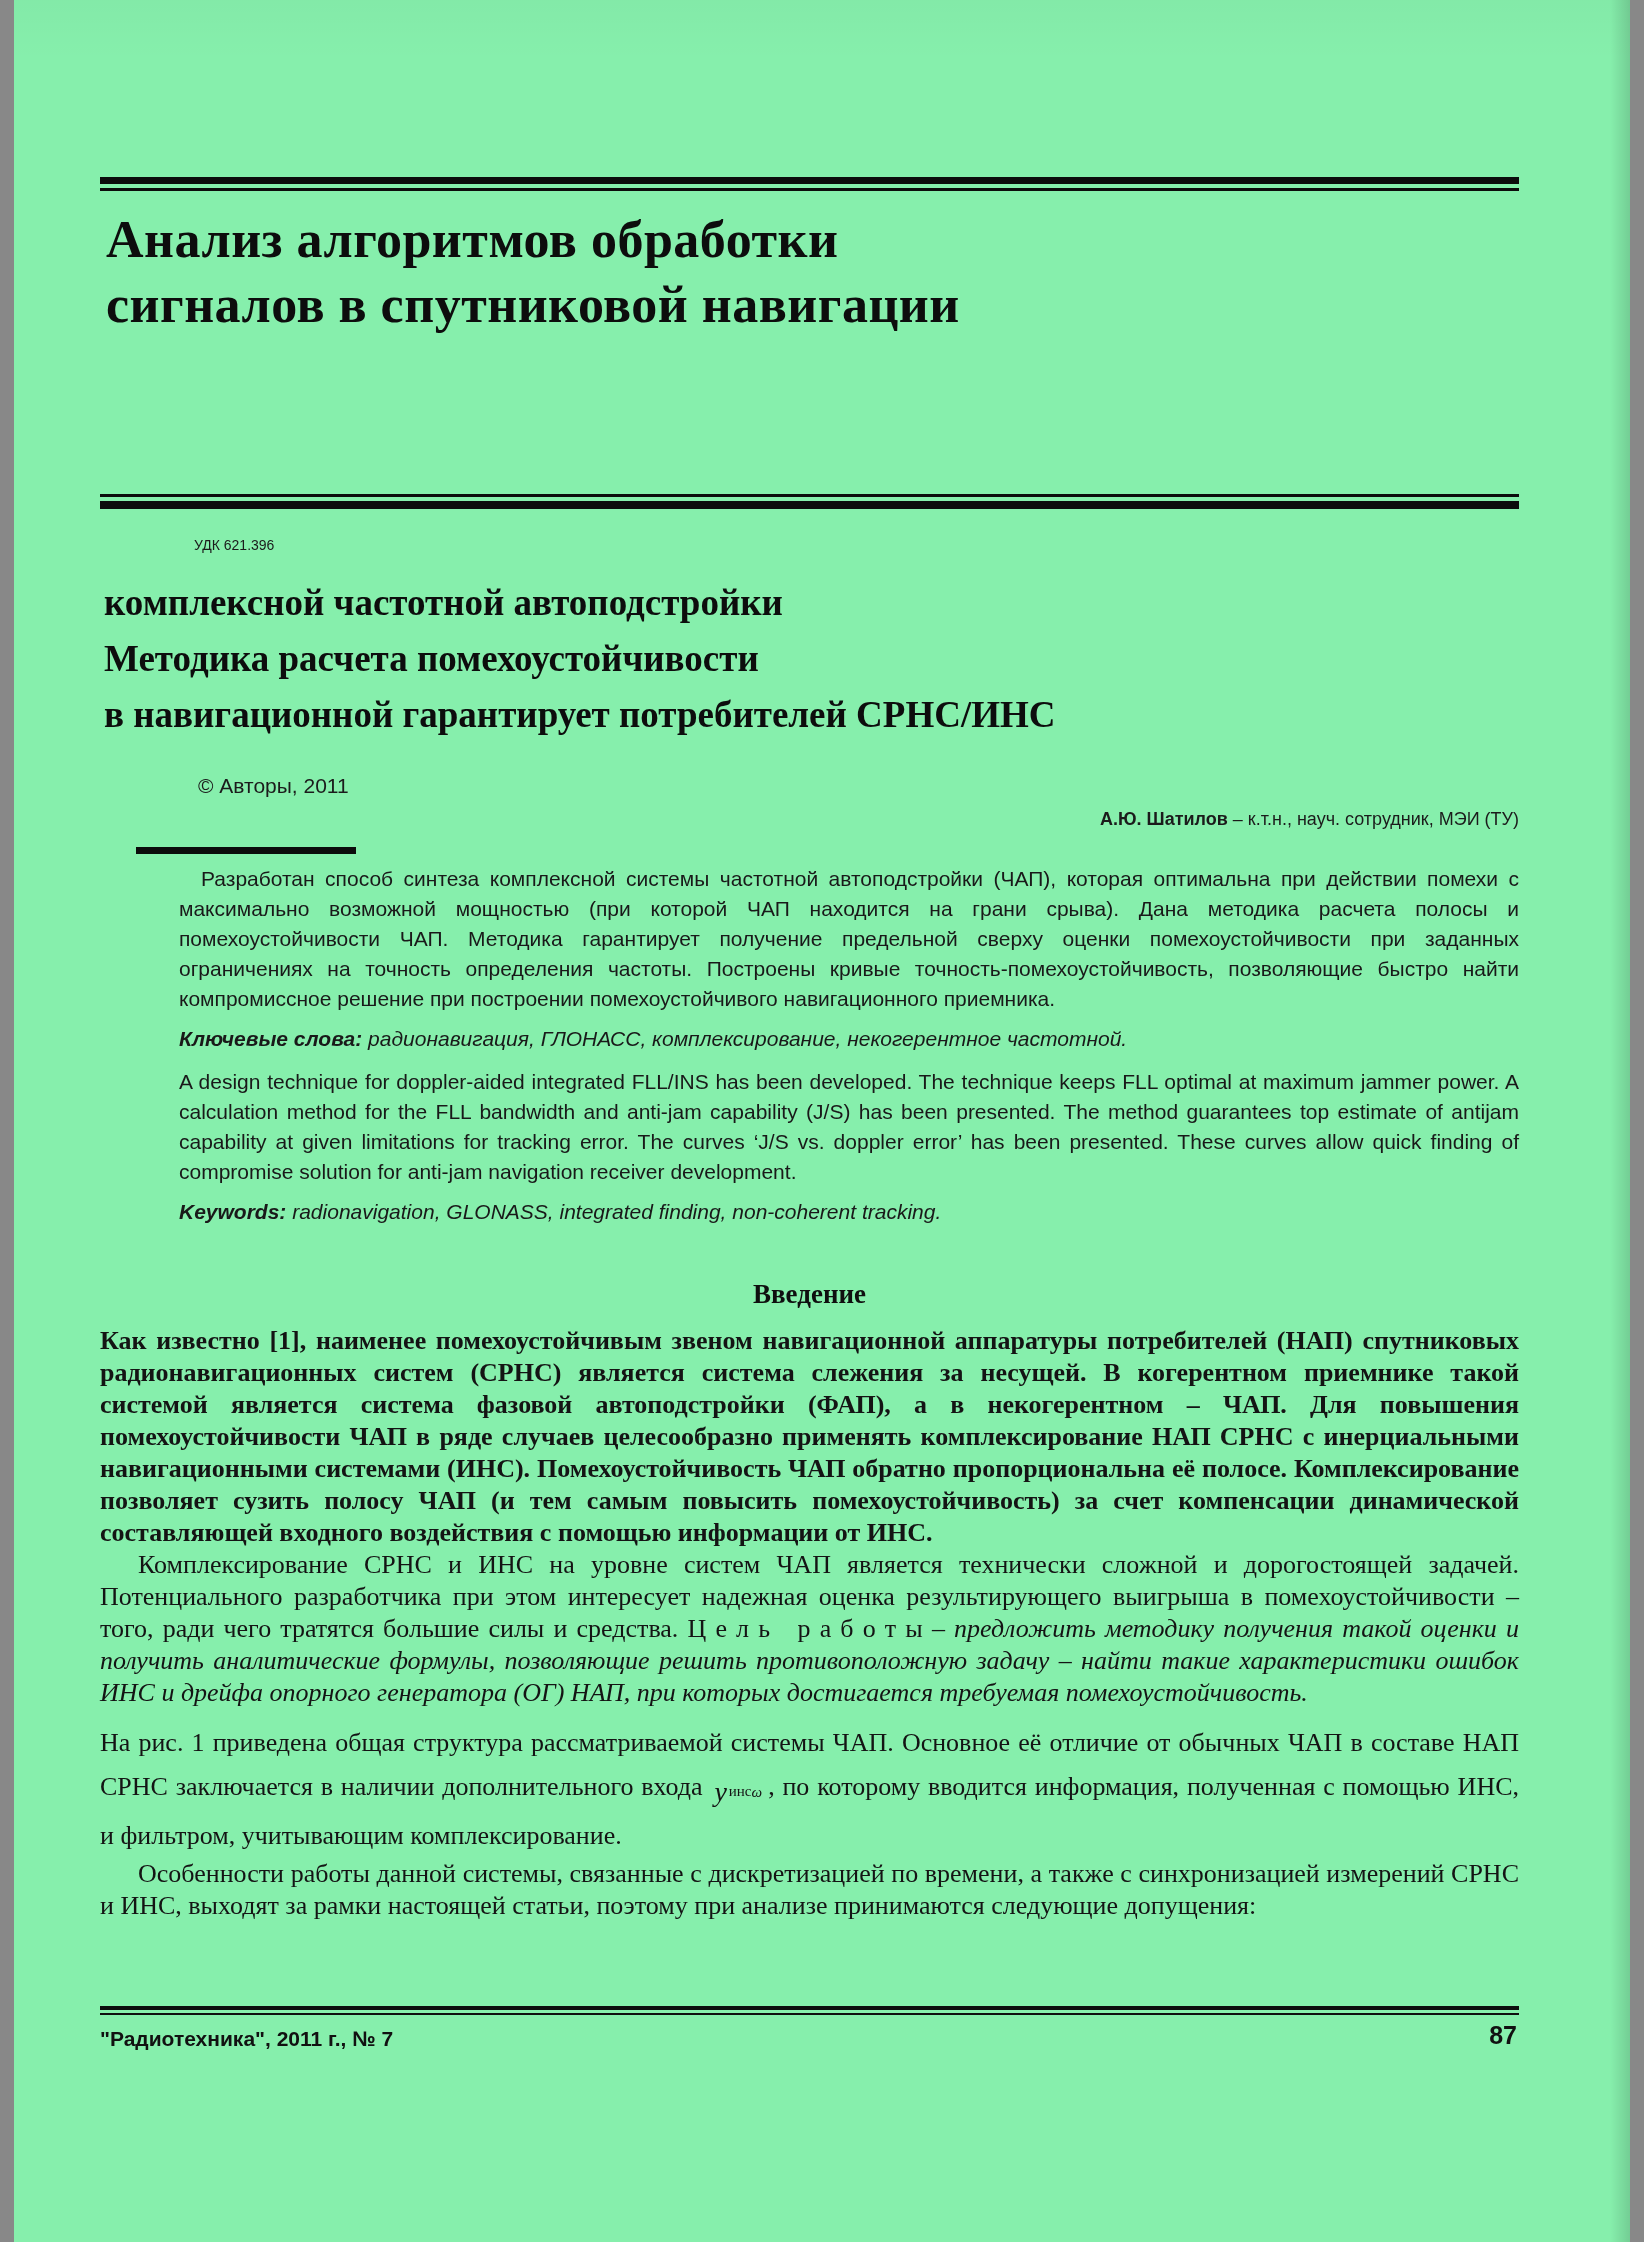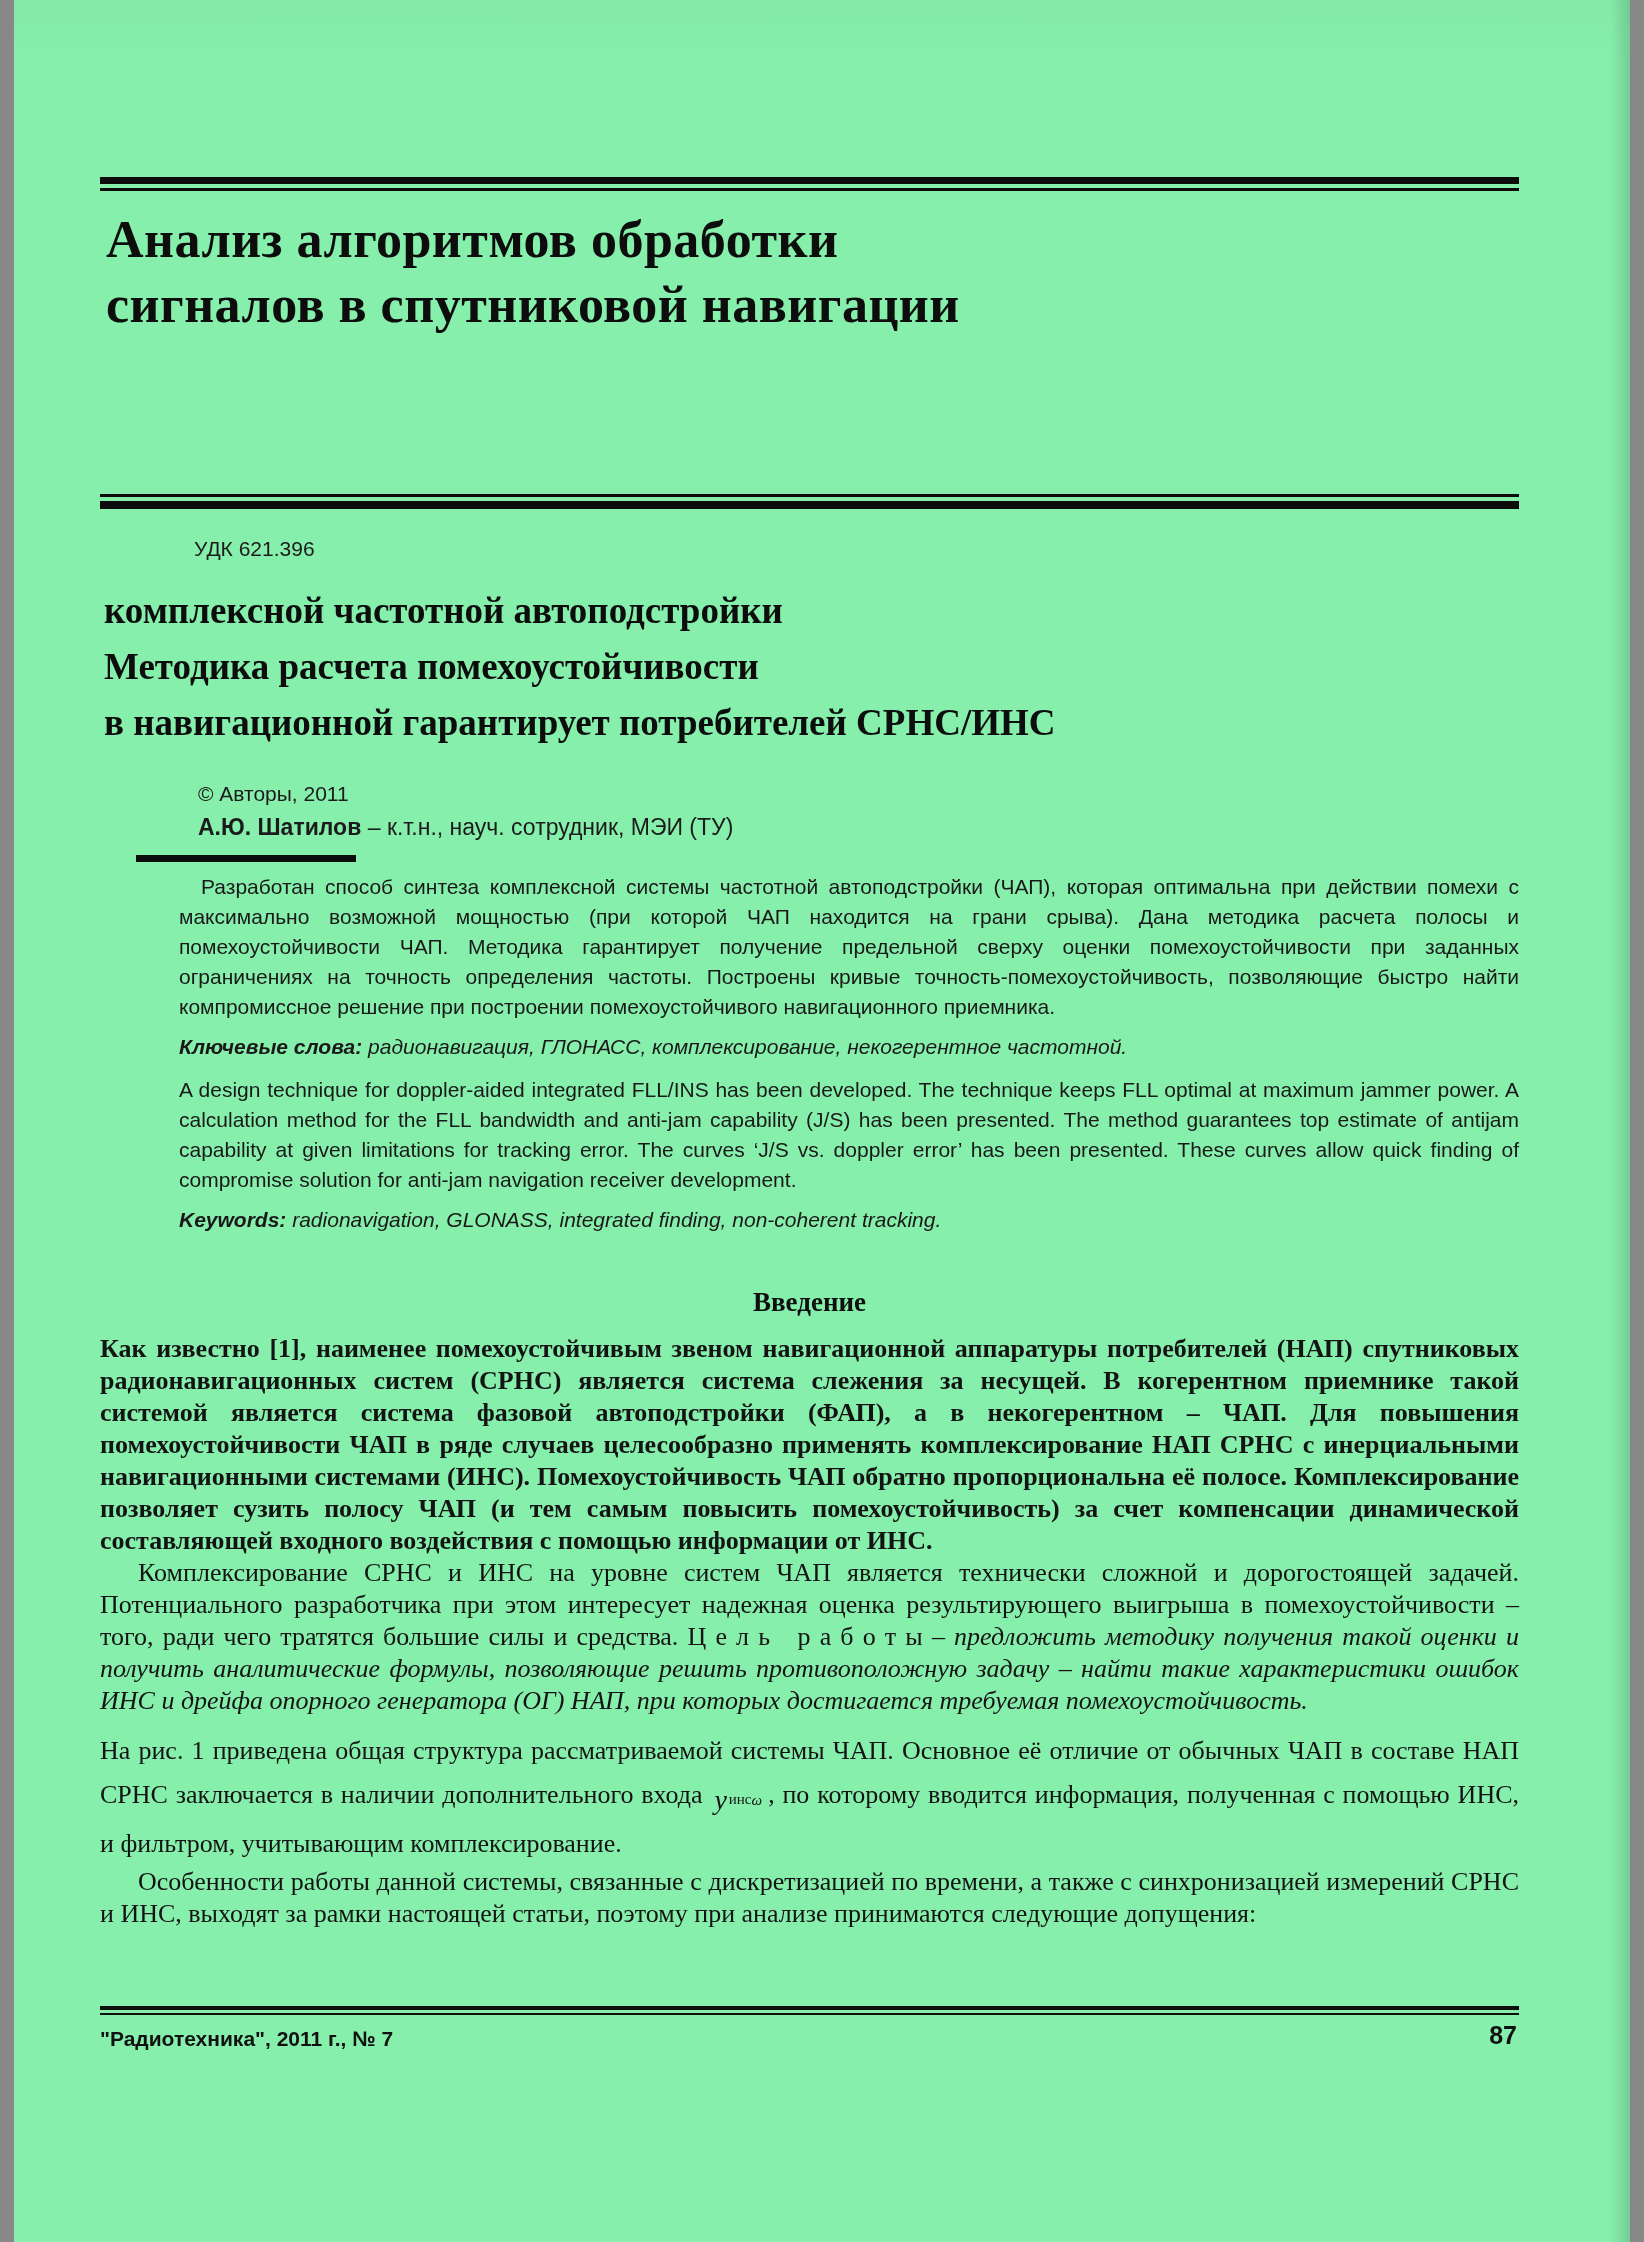--- a/index.html
+++ b/index.html
@@ -35,32 +35,32 @@
 
   .masthead-title {
     margin-top: 16px; margin-left: 6px;
     font-weight: bold; font-size: 52px; line-height: 65px;
     color: #0d0d0d; letter-spacing: 0.5px;
   }
 
   .udc {
     margin-top: 28px; margin-left: 94px;
     font-family: "Liberation Sans", sans-serif;
-    font-size: 21px; color: #1b1b1b;
+    font-size: 14px; color: #1b1b1b;
   }
 
   .article-title {
     margin-top: 22px; margin-left: 4px;
     font-weight: bold; font-size: 37px; line-height: 56px;
     color: #0d0d0d;
   }
 
   .meta { margin-left: 98px; font-family: "Liberation Sans", sans-serif; font-size: 21px; line-height: 26px; color:#1b1b1b; }
   .copyright { margin-top: 30px; }
-  .author { margin-top: 7px; font-size: 23px; }
+  .author { margin-top: 7px; font-size: 18px; text-align: right; }
   .author b { font-weight: bold; }
 
   .abs-bar { margin-top: 15px; margin-left: 36px; width: 220px; height: 7px; background: #0c0c0c; }
 
   .annot {
     margin-left: 79px; width: 1340px;
     font-family: "Liberation Sans", sans-serif;
     font-size: 21px; line-height: 30px;
     text-align: justify; color: #191919;
   }

